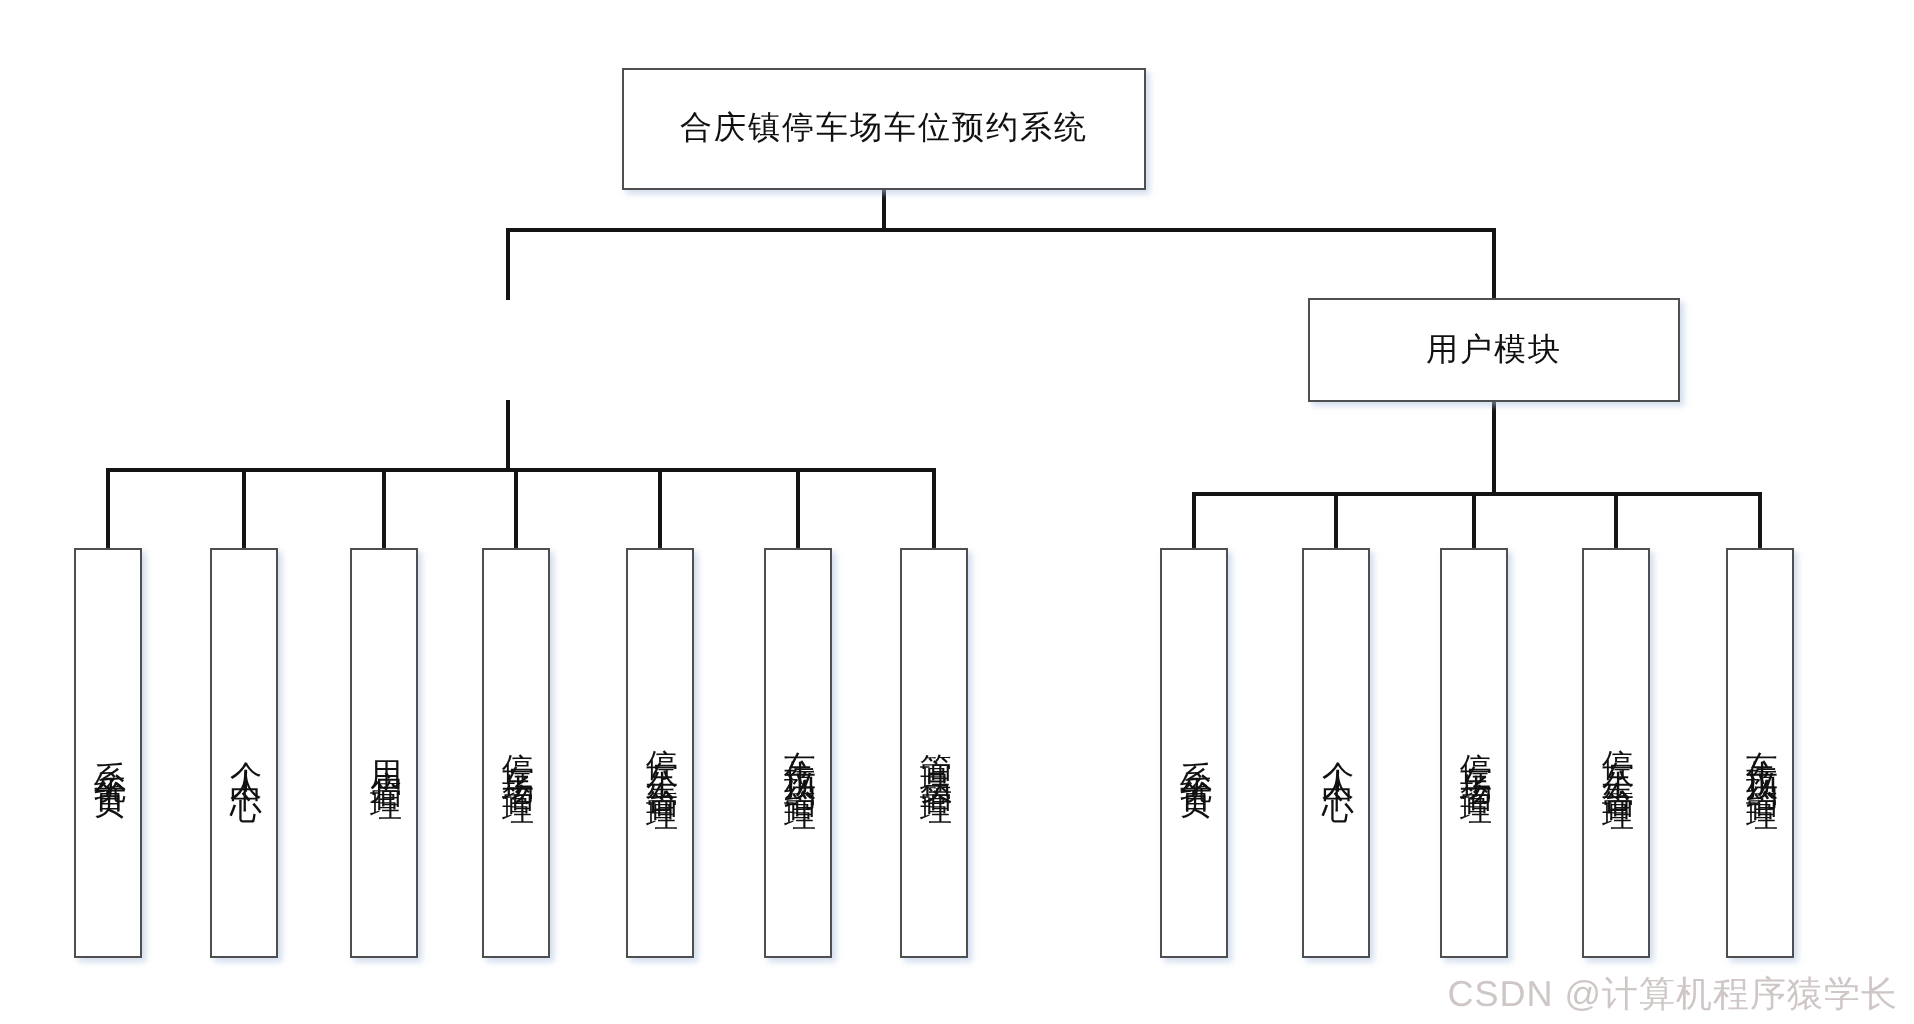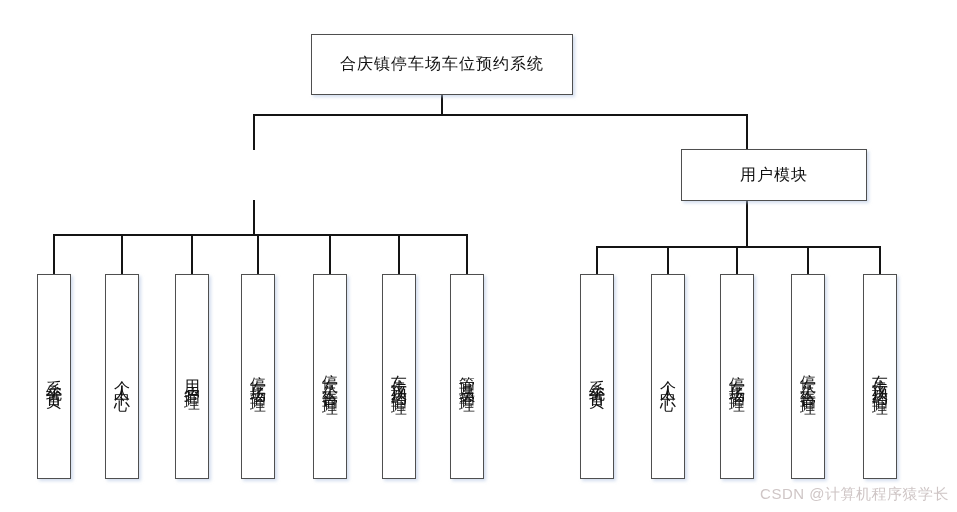--- a/index.html
+++ b/index.html
@@ -40,37 +40,37 @@
   #root-node {
     left: 311px; top: 34px;
     width: 262px; height: 61px;
   }
   #module-admin {
     left: 124px; top: 149px;
     width: 261px; height: 52px;
   }
   #module-user {
     left: 654px; top: 149px;
-    width: 186px; height: 52px; margin-left: 27px;
+    width: 186px; height: 52px;
   }
   .leaf {
     top: 274px;
     width: 34px;
     height: 205px;
     writing-mode: vertical-lr;
     text-orientation: upright;
     font-size: 16px;
     letter-spacing: 5px;
     line-height: 34px;
   }
   #watermark {
     position: absolute;
     right: 8px;
     top: 485px;
-    font-size: 15px;
+    font-size: 18px;
     color: #cfc6c6;
     letter-spacing: 0.5px;
     z-index: 2;
   }
 </style>
 </head>
 <body>
 
 <div id="stage">
 

